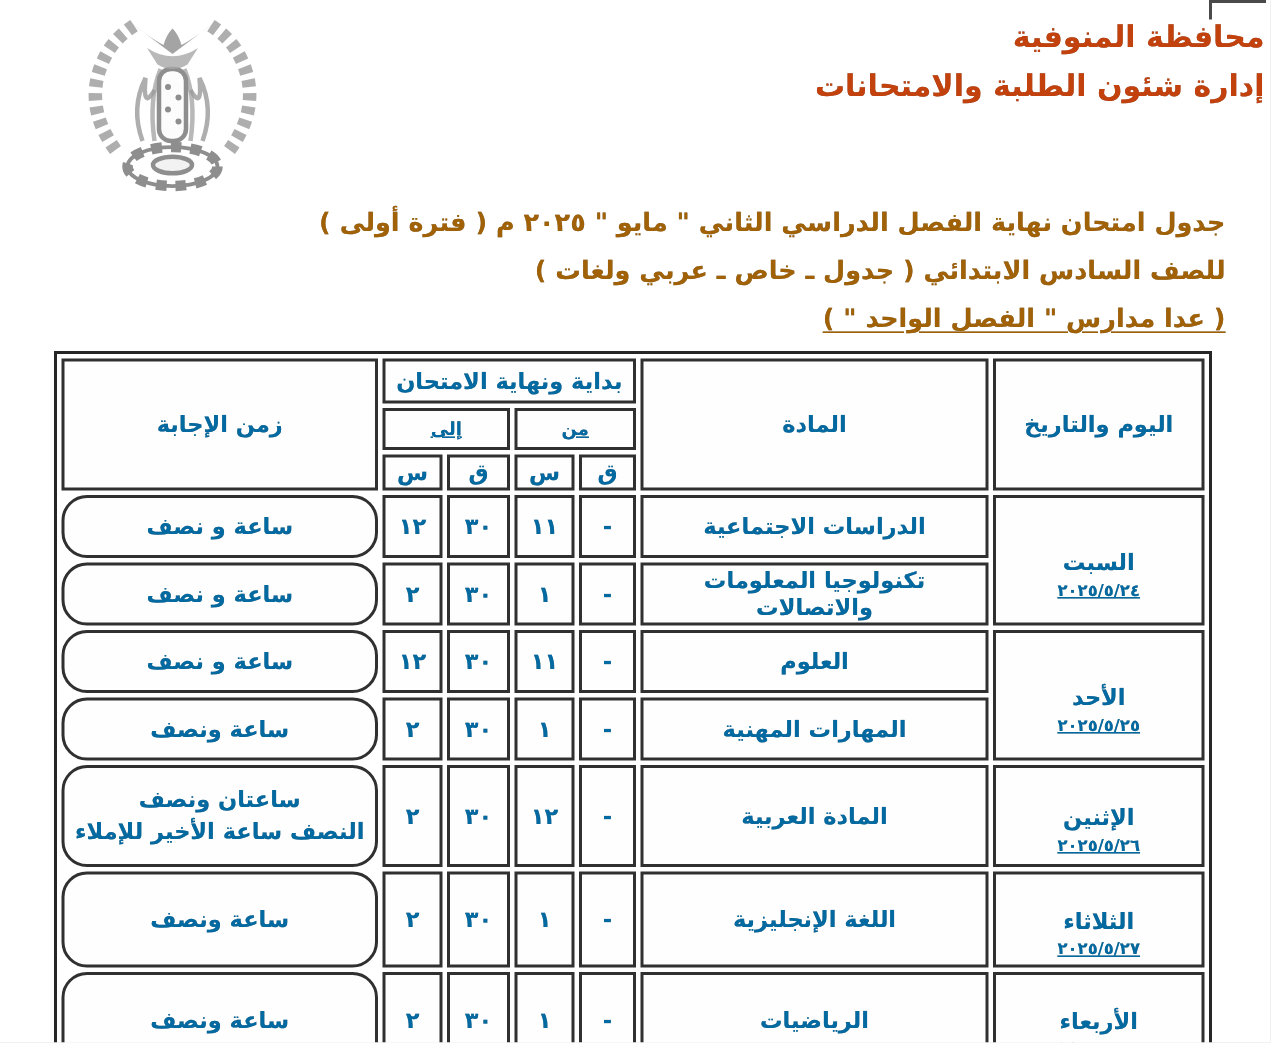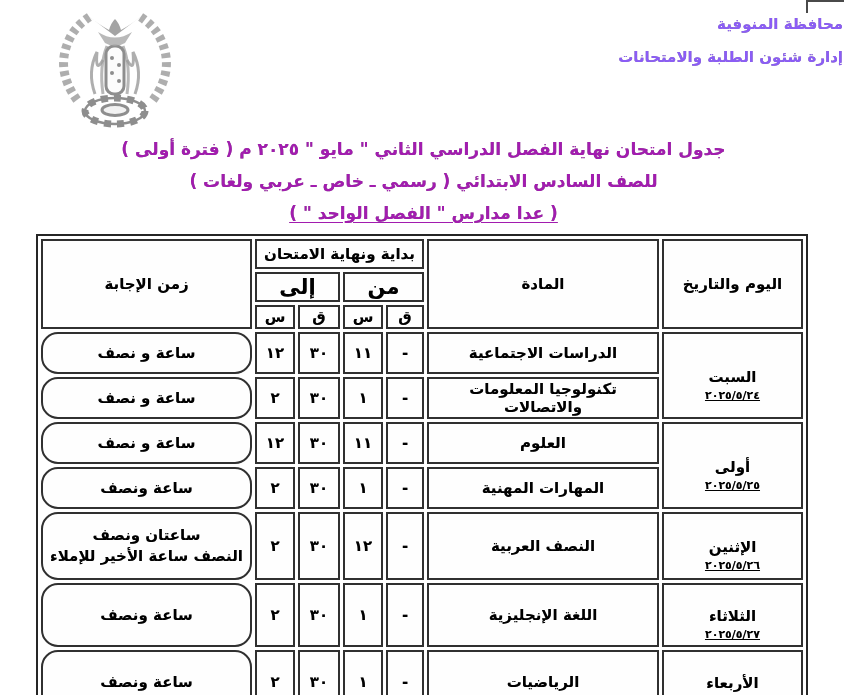--- a/index.html
+++ b/index.html
@@ -8,59 +8,59 @@
     width:847px;height:695px;
     background:#ffffff;
     font-family:"DejaVu Sans",sans-serif;
     direction:rtl;
     overflow:hidden;
     color:#262626;
   }
   
   .letterhead{
     position:absolute;top:8px;left:560px;right:4px;
-    font-weight:bold;font-size:15px;color:#8b5cf6;
+    font-weight:bold;font-size:20px;color:#c2410c;
     text-shadow:0 0 .4px rgba(0,0,0,.45);
   }
   .letterhead .lh-line{line-height:33px;white-space:nowrap;}
   .letterhead .lh-1{padding-left:0;margin-left:56px;}
   .letterhead .lh-2{margin-left:36px;}
   .letterhead .lh-3{margin-left:0;}
   .emblem{position:absolute;top:2px;right:662px;left:45px;width:140px;height:130px;}
   
   .titleblock{
     position:absolute;top:133px;left:30px;right:30px;
-    text-align:center;font-weight:bold;color:#a21caf;
+    font-weight:bold;color:#a16207;
     text-shadow:0 0 .4px rgba(0,0,0,.45);
   }
   .titleblock .t-line{font-size:17px;line-height:32px;white-space:nowrap;}
   .titleblock .t-3 span{text-decoration:underline;text-underline-offset:3px;}
   
   .sched-wrap{position:absolute;top:234px;right:39px;}
   table.sched{
     width:768px;
     table-layout:fixed;
     border-collapse:separate;
     border-spacing:3px;
     border:2px solid #262626;
     background:#ffffff;
   }
   table.sched th,table.sched td{
     box-sizing:border-box;
     border:2px solid #303030;
     text-align:center;vertical-align:middle;
-    font-weight:bold;color:#000000;
+    font-weight:bold;color:#0369a1;
     padding:1px 2px;
     background:#fefefe;
     text-shadow:0 0 .4px rgba(0,0,0,.4);
     overflow:hidden;
   }
   th.hdr{font-size:15px;}
   .hr1 th{height:30px;}
-  .hr2 th{height:28px;font-size:21px;}
+  .hr2 th{height:28px;font-size:12px;text-decoration:underline;}
   .hr3 th{height:24px;font-size:15px;}
   tr.r-std td{height:42px;}
   tr.r-tall td{height:68px;}
   tr.r-med td{height:55px;}
   td.c-subject{font-size:15px;}
   td.c-num{font-size:15px;}
   td.c-answer{font-size:15px;line-height:21px;border-radius:17px;}
   td.c-day{font-size:15px;}
   .day-name{font-size:15px;line-height:20px;margin-top:20px;}
   .day-date{font-size:11px;line-height:18px;letter-spacing:.5px;text-decoration:underline;}
@@ -102,21 +102,21 @@
     </g>
   </svg>
 
   <div class="letterhead">
     <div class="lh-line lh-1">محافظة المنوفية</div>
     <div class="lh-line lh-3">إدارة شئون الطلبة والامتحانات</div>
   </div>
 
   <div class="titleblock">
     <div class="t-line t-1">جدول امتحان نهاية الفصل الدراسي الثاني " مايو " ٢٠٢٥ م ( فترة أولى )</div>
-    <div class="t-line t-2">للصف السادس الابتدائي ( رسمي ـ خاص ـ عربي ولغات )</div>
+    <div class="t-line t-2">للصف السادس الابتدائي ( جدول ـ خاص ـ عربي ولغات )</div>
     <div class="t-line t-3"><span>( عدا مدارس " الفصل الواحد " )</span></div>
   </div>
 
   <div class="sched-wrap">
     <table class="sched">
       <colgroup>
         <col style="width:141px">
           <col style="width:232px">
         <col style="width:38px">
           <col style="width:40px">
@@ -159,21 +159,21 @@
         <td class="c-subject">تكنولوجيا المعلومات والاتصالات</td>
         <td class="c-num">-</td>
         <td class="c-num">١</td>
         <td class="c-num">٣٠</td>
         <td class="c-num">٢</td>
         <td class="c-answer">ساعة و نصف</td>
       </tr>
 
       <tr class="r-std">
         <td class="c-day" rowspan="2">
-          <div class="day-name">أولى</div>
+          <div class="day-name">الأحد</div>
           <div class="day-date">٢٠٢٥/٥/٢٥</div>
         </td>
         <td class="c-subject">العلوم</td>
         <td class="c-num">-</td>
         <td class="c-num">١١</td>
         <td class="c-num">٣٠</td>
         <td class="c-num">١٢</td>
         <td class="c-answer">ساعة و نصف</td>
       </tr>
 
@@ -184,21 +184,21 @@
         <td class="c-num">٣٠</td>
         <td class="c-num">٢</td>
         <td class="c-answer">ساعة ونصف</td>
       </tr>
 
       <tr class="r-tall">
         <td class="c-day">
           <div class="day-name">الإثنين</div>
           <div class="day-date">٢٠٢٥/٥/٢٦</div>
         </td>
-        <td class="c-subject">النصف العربية</td>
+        <td class="c-subject">المادة العربية</td>
         <td class="c-num">-</td>
         <td class="c-num">١٢</td>
         <td class="c-num">٣٠</td>
         <td class="c-num">٢</td>
         <td class="c-answer">
           <div>ساعتان ونصف</div>
           <div>النصف ساعة الأخير للإملاء</div>
         </td>
       </tr>
 

